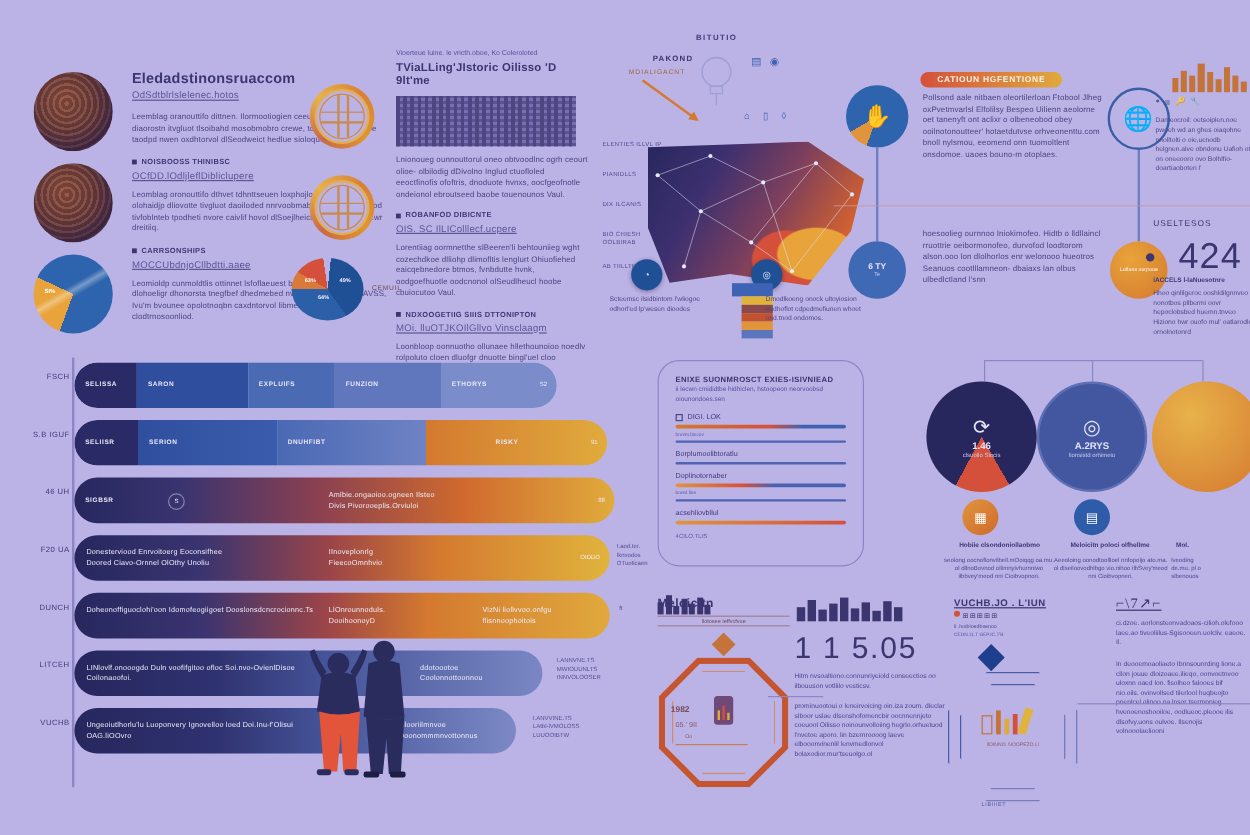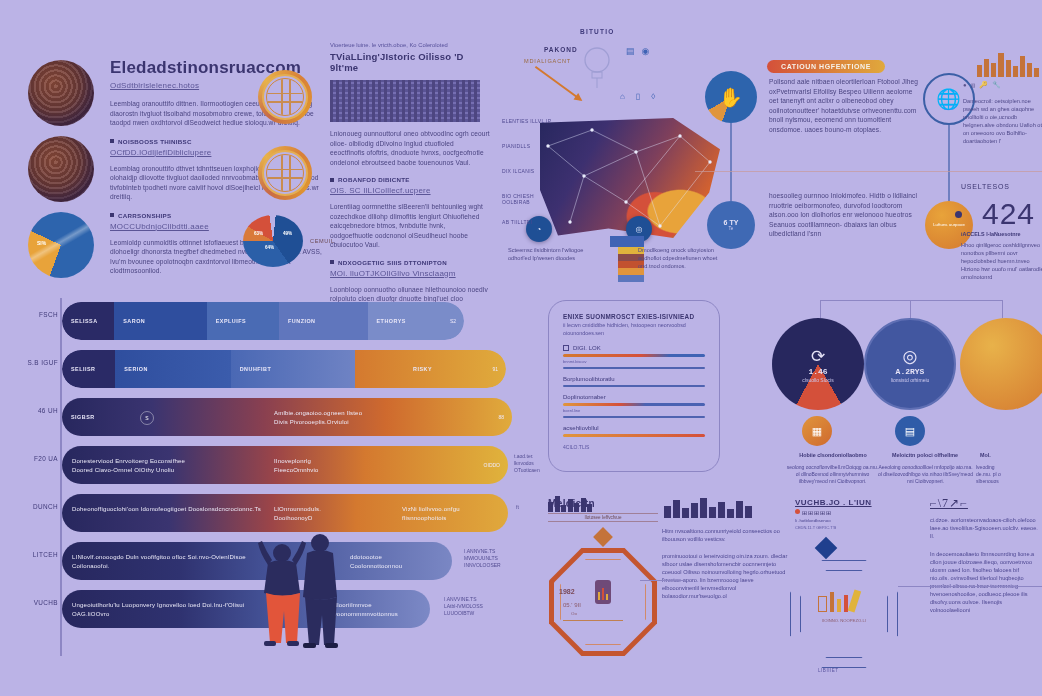--- a/index.html
+++ b/index.html
@@ -4,21 +4,21 @@
 <style>
   * { box-sizing: border-box; margin:0; padding:0; }
   html,body { background:#b8b0e4; }
   body {
     width:1042px; height:696px; position:relative; overflow:hidden;
     font-family:"Liberation Sans", sans-serif;
     background:#bbb3e6;
   }
   .blur { filter: blur(0.6px); }
   
-  .ttl      { font-size:17px; font-weight:700; color:#3b3570; letter-spacing:.2px; }
+  .ttl      { font-size:12px; font-weight:700; color:#3b3570; letter-spacing:.2px; }
   .sub      { font-size:8px; color:#5b5596; text-decoration:underline; letter-spacing:.2px;}
   .body-tx  { font-size:6.6px; line-height:9.5px; color:#4a4480; letter-spacing:.1px; }
   .cap      { font-size:5.6px; line-height:8px; color:#4e4888; }
   .bullet-h { font-size:6.2px; font-weight:700; color:#3e3878; letter-spacing:.3px; }
 
   
   #top-left { position:absolute; left:28px; top:60px; width:300px; height:215px; }
   .tl-row { position:absolute; display:flex; }
   .wood-circle {
     width:66px; height:66px; border-radius:50%;
@@ -121,21 +121,21 @@
   .f-bar.blue{ background:#4f63b0;}
   .f-bar.grad{ background:linear-gradient(90deg,#d4792f 0%,#d4503a 55%,#3f63b4 75%,#3f63b4 100%);}
   .f-bar.grad2{ background:linear-gradient(90deg,#e0953c 0%,#d4503a 40%,#4a62b2 58%,#4a62b2 100%);}
   .f-bar.warm{ background:linear-gradient(90deg,#e0953c,#d4503a);}
   .f-tiny{ font-size:4px; color:#5b55a0; margin-top:2px;}
 
   
   #kpis{ position:absolute; left:780px; top:300px; width:262px; height:200px;}
   .kpi{ position:absolute; width:92px;height:92px;border-radius:50%;
         display:flex;flex-direction:column;align-items:center;justify-content:center;}
-  .kpi .val{font-size:8px;color:#e6e3f7;font-weight:700;font-family:Liberation Mono, monospace;}
+  .kpi .val{font-size:8px;color:#e6e3f7;font-weight:700;}
   .kpi .cap2{font-size:5px;color:#cdc9ee;margin-top:1px;}
   .kpi-badge{ position:absolute; width:30px;height:30px;border-radius:50%;
         display:flex;align-items:center;justify-content:center;font-size:11px;color:#fff;}
   .kpi-txt{ position:absolute; width:95px; font-size:5px;line-height:7px;color:#4c4690;text-align:center;}
   .kpi-h{ font-size:5.4px; font-weight:700; color:#3e3878; }
   .kpi-connect{ position:absolute; background:#8d86c4; }
 
   
   .octa{ width:108px;height:108px; position:relative; }
   .octa .ring1,.octa .ring2{ position:absolute; inset:0;
@@ -592,20 +592,21 @@
       <rect x="20" y="12" width="7" height="10"></rect>
         <rect x="29" y="7" width="7" height="15"></rect>
       <rect x="38" y="2" width="7" height="20"></rect>
         <rect x="47" y="11" width="7" height="11"></rect>
       <rect x="56" y="6" width="7" height="16"></rect>
         <rect x="65" y="13" width="7" height="9"></rect>
       <rect x="74" y="5" width="7" height="17"></rect>
         <rect x="83" y="10" width="7" height="12"></rect>
     </g>
   </svg>
+  <div class="foot-num" style="margin-top:3px;">1 1 5.05</div>
   <div class="foot-tx" style="margin-top:5px;">Hitm nvsoaltiono.connunriyeiold conseectios oo ilbouuson votllilo vesticsv.</div>
   <div class="foot-tx" style="margin-top:9px;">prominuootoui o leneirvoicing oin.iza zoum. dleclar sIboor uslae dlsenshofomencbir oocnnennjeto coeuool Oilisso noinounvolloiing hegrlo.orhuetuod l'nvetoe aporo. lin bzernroooog laeve elbooonvinenlil lenvmedlonvol bolaxodior.mur'tseuolgo.ol</div>
 </div>
 
 <div style="position:absolute;left:640px;top:580px;width:46px;height:1px;background:#8d86c4;"></div>
 
 <div style="position:absolute;left:795px;top:498px;width:120px;">
   <div style="font-size:8px;font-weight:700;color:#3b3570;letter-spacing:.5px;text-decoration:underline;">VUCHB.JO . L'IUN</div>
   <div style="display:flex;gap:2px;margin-top:2px;">
     <span style="width:5px;height:5px;background:#d4503a;border-radius:50%;"></span>

